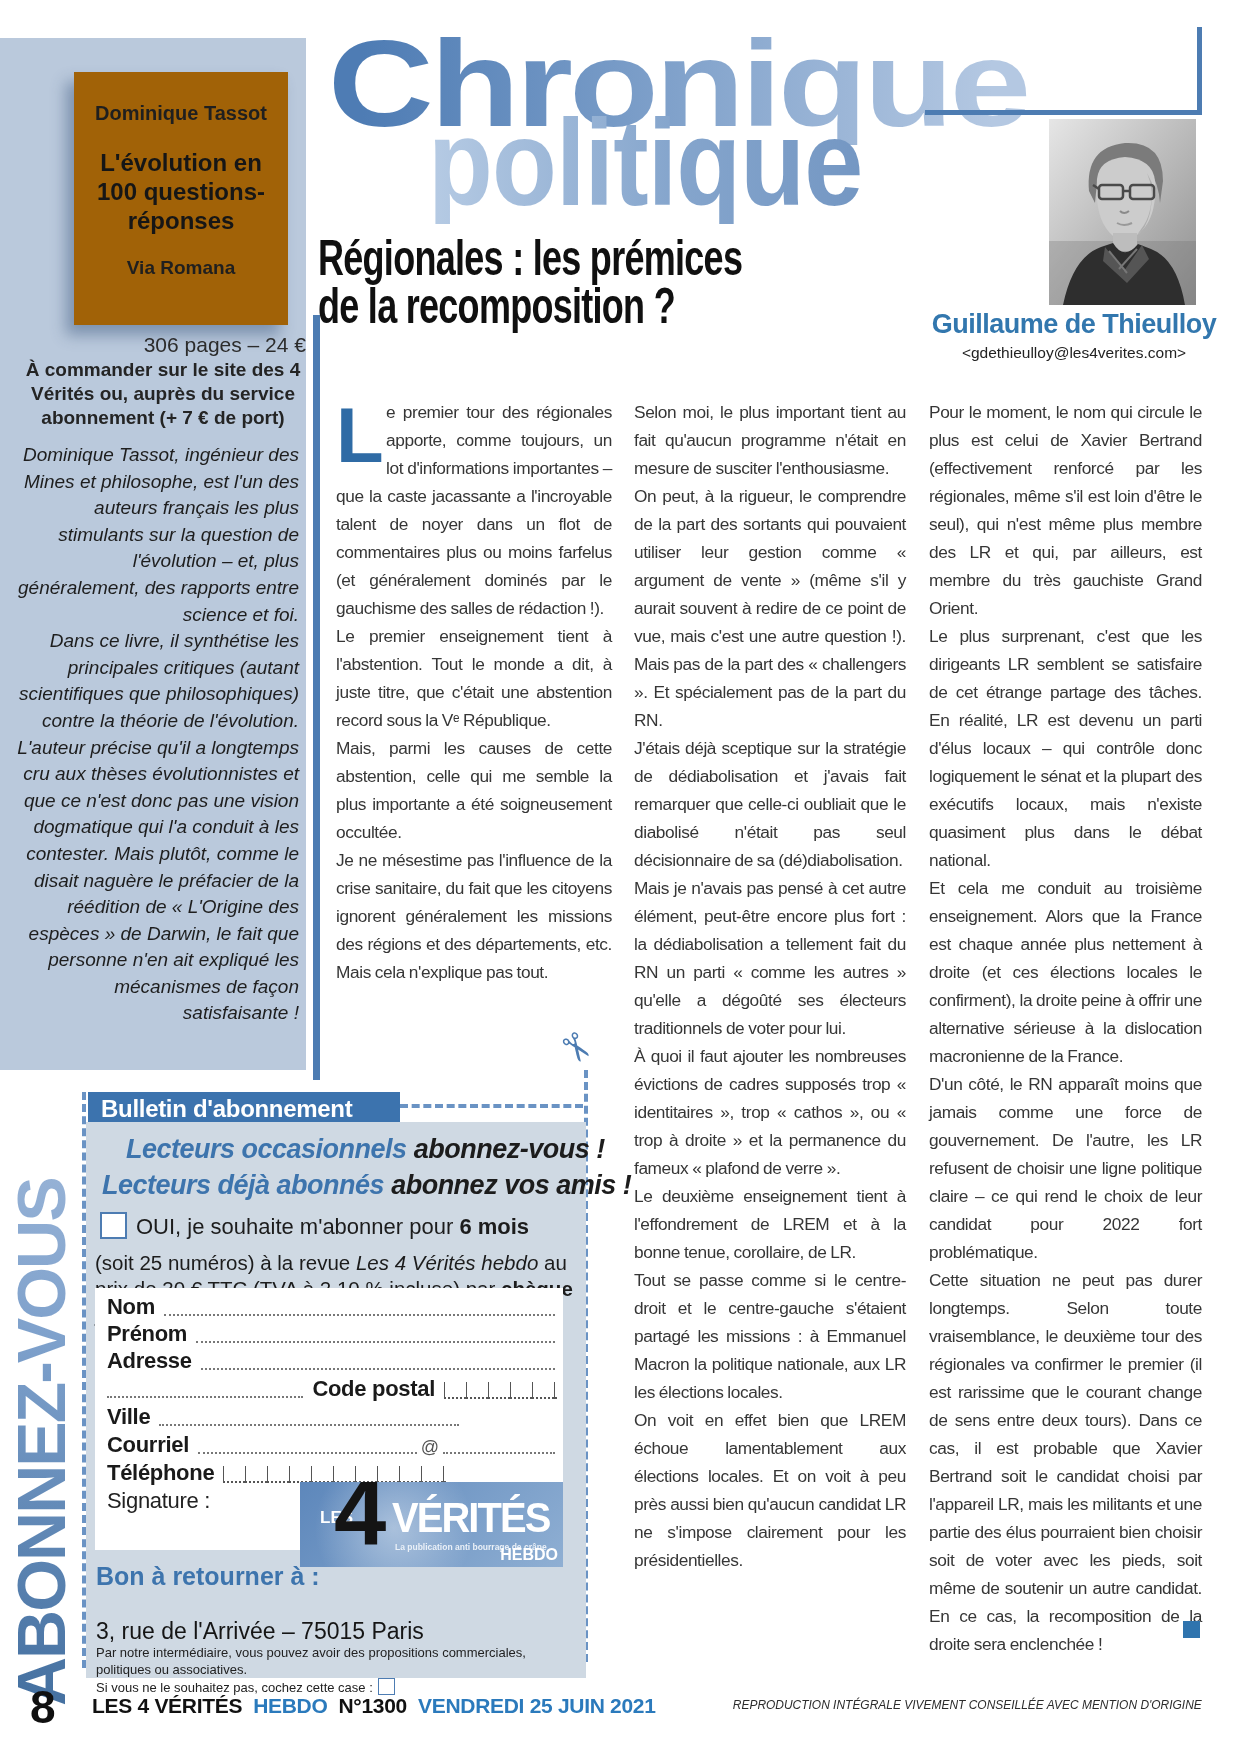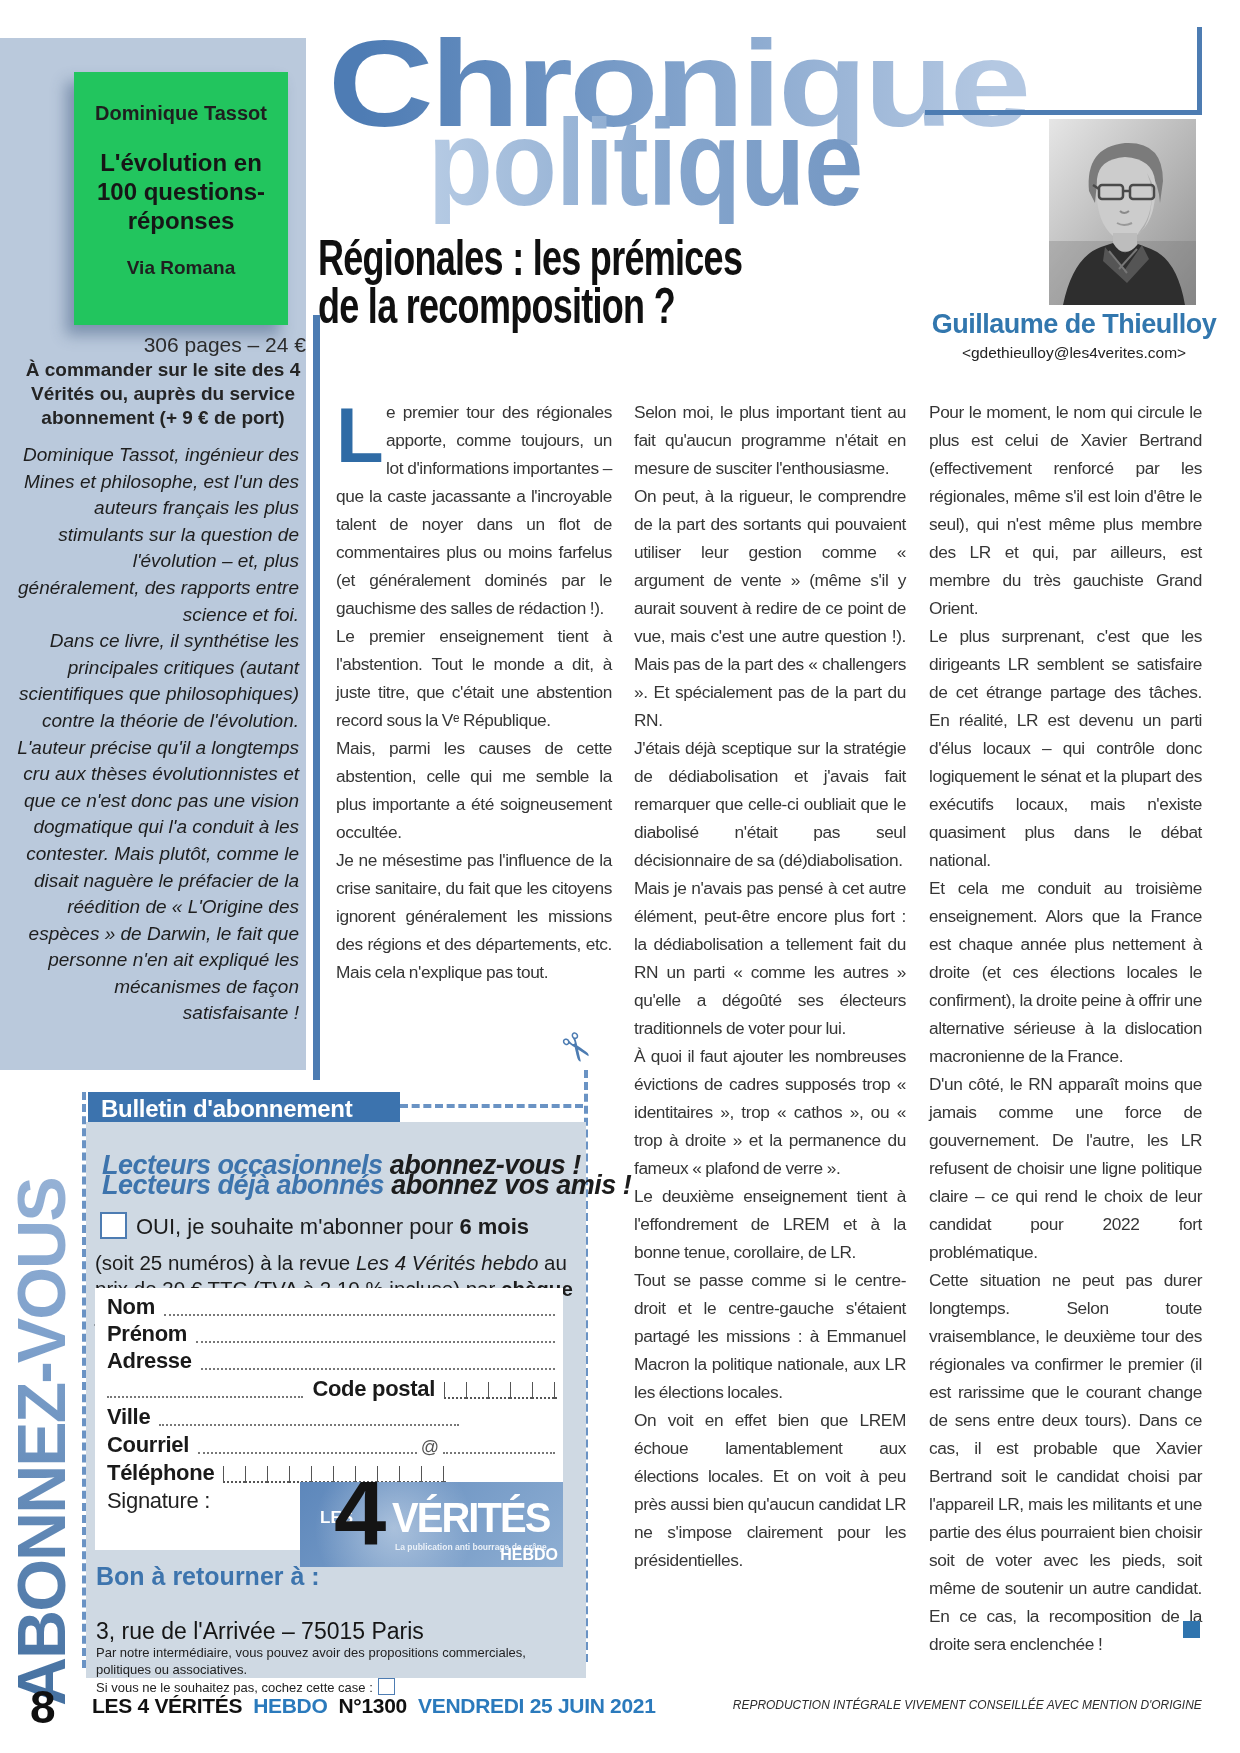--- a/index.html
+++ b/index.html
@@ -1,21 +1,21 @@
 <!DOCTYPE html>
 <html lang="fr"><head>
 <meta charset="utf-8">
 <style>
   html,body{margin:0;padding:0;}
   body{width:1240px;height:1753px;background:#ffffff;font-family:"Liberation Sans","DejaVu Sans",sans-serif;}
   .page{position:relative;width:1240px;height:1753px;overflow:hidden;background:#fff;}
 
   
   .panel{position:absolute;left:0;top:38px;width:306px;height:1032px;background:#bac9dc;}
-  .cover{position:absolute;left:74px;top:34px;width:214px;height:253px;background:#22c55e;
+  .cover{position:absolute;left:74px;top:34px;width:214px;height:253px;background:#a16207;
          box-shadow:-8px 10px 14px rgba(50,80,120,.45);text-align:center;}
   .cov-author{margin-top:30px;font-size:20px;font-weight:bold;color:#1f1f1f;}
   .cov-title{margin-top:24px;font-size:24px;font-weight:bold;line-height:1.2;padding:0 7px;color:#161616;}
   .cov-pub{margin-top:22px;font-size:19px;font-weight:bold;color:#1f1f1f;}
   .pages{position:absolute;top:295px;left:40px;right:0;text-align:right;font-size:21px;color:#2c2c2c;}
   .order{position:absolute;top:320px;left:22px;right:2px;text-align:center;font-weight:bold;
          font-size:19px;line-height:24px;color:#242424;}
   .desc{position:absolute;top:404px;left:6px;right:7px;text-align:right;font-style:italic;
         font-size:19px;line-height:26.6px;color:#1e1e1e;}
   .desc p{margin:0;}
@@ -66,21 +66,21 @@
                  box-sizing:border-box;letter-spacing:-0.3px;}
   .cutline-top{position:absolute;left:400px;top:1104px;width:183px;height:0;border-top:4px dashed #6a93c4;}
   .cutline-left{position:absolute;left:82px;top:1092px;height:576px;width:0;border-left:4px dashed #6a93c4;}
   .cutline-right{position:absolute;left:584px;top:1070px;height:592px;width:0;border-left:4px dashed #6a93c4;}
   .scissors{position:absolute;left:560px;top:1026px;font-size:38px;color:#4d7cb2;
             transform:rotate(55deg);font-family:"DejaVu Sans",sans-serif;}
   .form{position:absolute;left:86px;top:1122px;width:500px;height:556px;background:#cfd9e3;}
   .sub-line{position:absolute;left:16px;font-size:27px;font-weight:bold;font-style:italic;
             letter-spacing:-0.5px;color:#1c1c1c;white-space:nowrap;}
   .sub-line .em{color:#3d74ad;}
-  .line1{top:28px;} .line2{top:48px;}
+  .line1{top:12px;margin-left:24px;} .line2{top:48px;}
   .oui-row{position:absolute;left:14px;top:90px;font-size:22px;color:#1c1c1c;white-space:nowrap;}
   .checkbox{display:inline-block;width:23px;height:23px;background:#fff;border:2.5px solid #4d7cb2;
             vertical-align:-5px;margin-right:9px;}
   .oui-row b{font-weight:bold;}
   .terms{position:absolute;left:9px;top:128px;width:484px;font-size:20.5px;line-height:26px;color:#1c1c1c;}
   .white-box{position:absolute;left:9px;top:166px;width:468px;height:262px;background:#fff;}
   .frow{position:absolute;left:12px;right:8px;height:26px;display:flex;align-items:flex-end;
         font-size:22px;color:#1a1a1a;}
   .flabel{font-weight:bold;margin-right:9px;white-space:nowrap;letter-spacing:-0.3px;}
   .flabel.normal{font-weight:normal;color:#222;}
@@ -126,21 +126,21 @@
 
 <div class="page">
 
   <aside class="panel">
     <div class="cover">
       <div class="cov-author">Dominique Tassot</div>
       <div class="cov-title">L'évolution en 100 questions-réponses</div>
       <div class="cov-pub">Via Romana</div>
     </div>
     <div class="pages">306 pages – 24 €</div>
-    <div class="order">À commander sur le site des 4 Vérités ou, auprès du service abonnement (+ 9 € de port)</div>
+    <div class="order">À commander sur le site des 4 Vérités ou, auprès du service abonnement (+ 7 € de port)</div>
     <div class="desc">
       <p>Dominique Tassot, ingénieur des Mines et philosophe, est l'un des auteurs français les plus stimulants sur la question de l'évolution – et, plus généralement, des rapports entre science et foi.</p>
       <p>Dans ce livre, il synthétise les principales critiques (autant scientifiques que philosophiques) contre la théorie de l'évolution.</p>
       <p>L'auteur précise qu'il a longtemps cru aux thèses évolutionnistes et que ce n'est donc pas une vision dogmatique qui l'a conduit à les contester. Mais plutôt, comme le disait naguère le préfacier de la réédition de « L'Origine des espèces » de Darwin, le fait que personne n'en ait expliqué les mécanismes de façon satisfaisante !</p>
     </div>
   </aside>
 
   <div class="colrule"></div>
 
   <div class="vbanner">ABONNEZ-VOUS</div>

